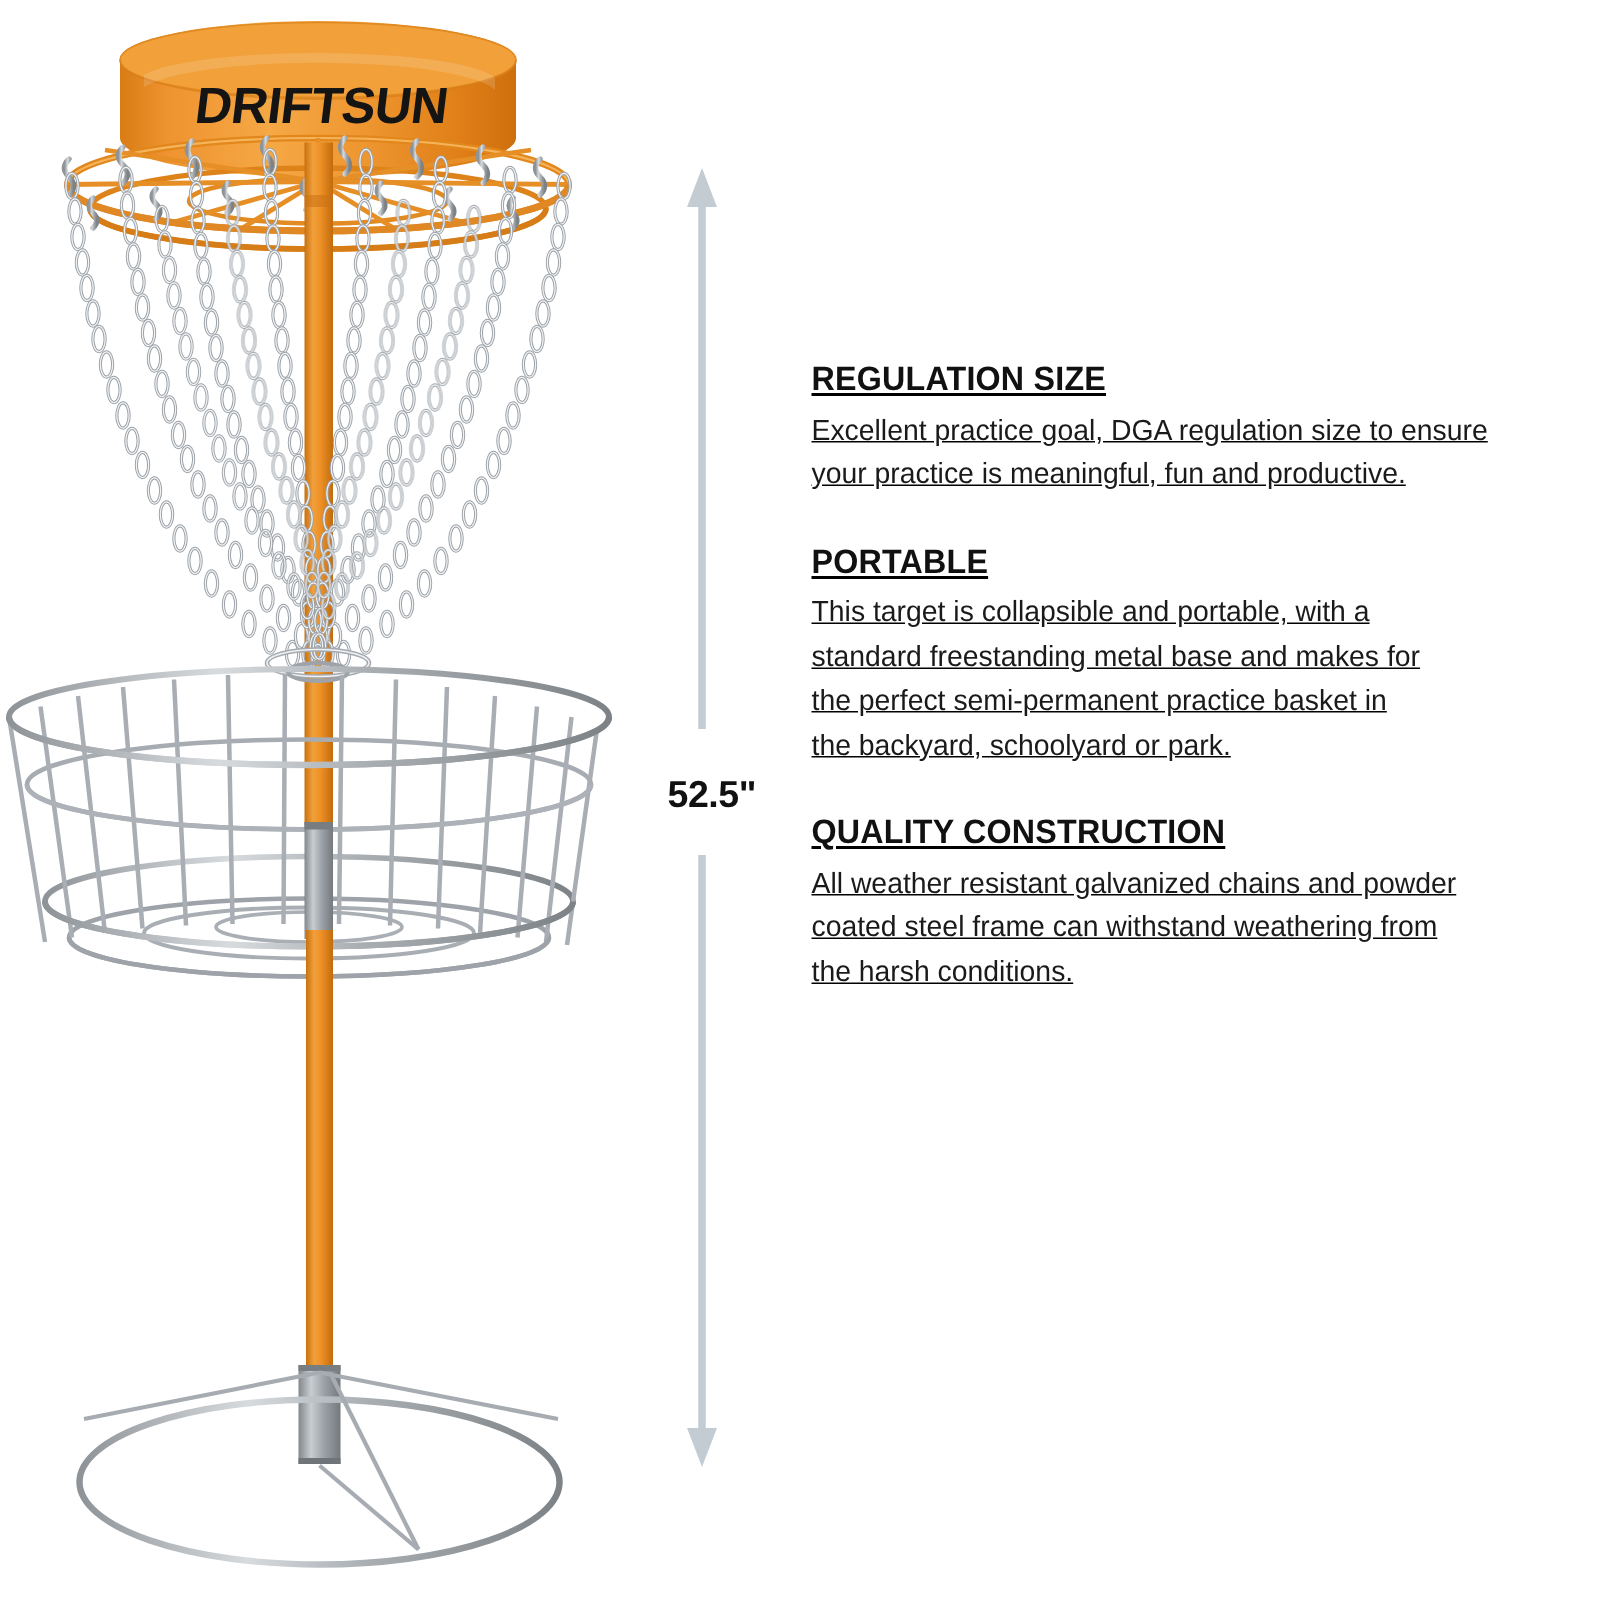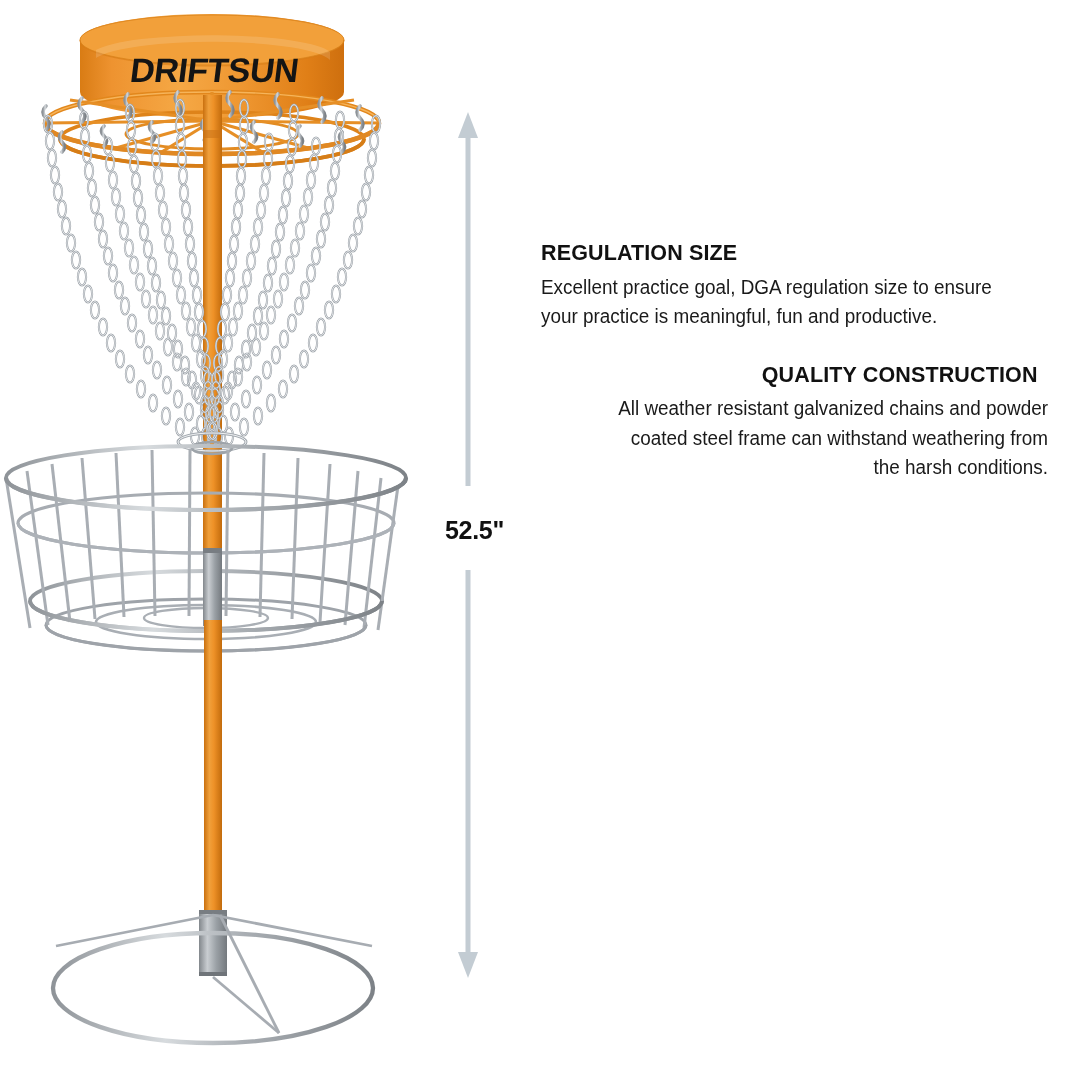--- a/index.html
+++ b/index.html
@@ -50,23 +50,24 @@
     white-space: nowrap;
     font-family: "Liberation Sans", sans-serif;
   }
 
   
   #feature-list {
     position: absolute;
     left: 541px;
     top: 240px;
     width: 520px;
+    text-decoration: underline;
   }
   .feature-block { margin-bottom: 30px; }
-  .feature-block:last-child { margin-bottom: 0; text-align: right; }
+  .feature-block:last-child { margin-bottom: 0; }
 
   .feature-title {
     font-family: "Liberation Sans", sans-serif;
     font-weight: bold;
     font-size: 22.5px;
     line-height: 1.18;
     letter-spacing: 0.15px;
     color: #111111;
     margin: 0 0 6px 0;
     transform: scaleX(0.955);
@@ -1000,20 +1001,27 @@
   <div id="dimension-label">52.5"</div>
 
   <div id="feature-list">
 
     <div class="feature-block">
       <h2 class="feature-title">REGULATION SIZE</h2>
       <p class="feature-body">Excellent practice goal, DGA regulation size to ensure
 your practice is meaningful, fun and productive.</p>
     </div>
 
+    <div class="feature-block">
+      <h2 class="feature-title">PORTABLE</h2>
+      <p class="feature-body">This target is collapsible and portable, with a
+standard freestanding metal base and makes for
+the perfect semi-permanent practice basket in
+the backyard, schoolyard or park.</p>
+    </div>
 
 
     <div class="feature-block">
       <h2 class="feature-title">QUALITY CONSTRUCTION</h2>
       <p class="feature-body">All weather resistant galvanized chains and powder
 coated steel frame can withstand weathering from
 the harsh conditions.</p>
     </div>
 
   </div>

